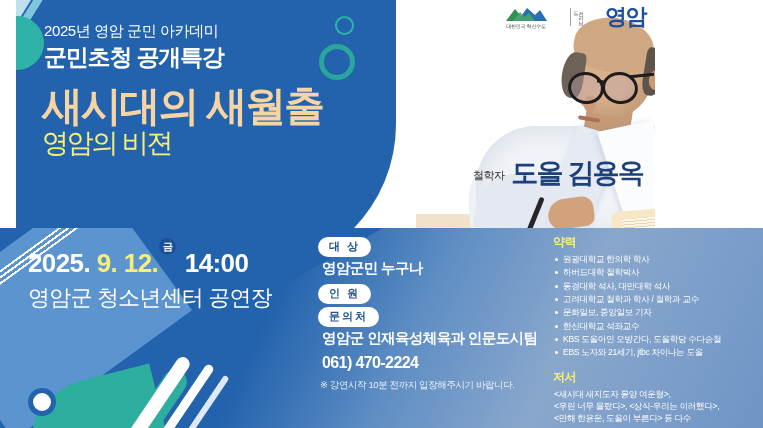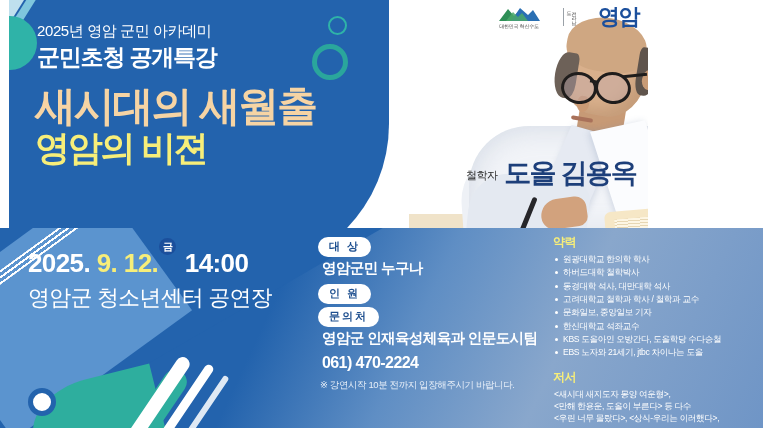--- a/index.html
+++ b/index.html
@@ -13,21 +13,21 @@
     height: 428px;
     overflow: hidden;
     font-family: "Liberation Sans", "DejaVu Sans", sans-serif;
     background: #ffffff;
     user-select: none;
   }
 
   
   .top-area {
     position: absolute;
-    left: 9px; top: 0;
+    left: 16px; top: 0;
     width: 639px; height: 228px;
     background: #ffffff;
     overflow: hidden;
   }
   
   .blue-blob {
     position: absolute;
     left: -40px; top: -26px;
     width: 420px; height: 300px;
     background: #2363ad;
@@ -120,22 +120,22 @@
     color: #f6d4a4;
     font-size: 41px;
     font-weight: 700;
     letter-spacing: -2.2px;
     line-height: 1.02;
     margin: 16px 0 2px 0;
     white-space: nowrap;
   }
   .title-2 {
     color: #f7ee79;
-    font-size: 35px;
-    font-weight: 700;
+    font-size: 27px;
+    font-weight: 400;
     letter-spacing: -2.2px;
     line-height: 1.02;
     margin: 0;
     white-space: nowrap;
   }
 
   
   .portrait {
     position: absolute;
     left: 400px; top: 0;
@@ -709,20 +709,20 @@
         <li>하버드대학 철학박사</li>
         <li>동경대학 석사, 대만대학 석사</li>
         <li>고려대학교 철학과 학사 / 철학과 교수</li>
         <li>문화일보, 중앙일보 기자</li>
         <li>한신대학교 석좌교수</li>
         <li>KBS 도올아인 오방간다, 도올학당 수다승철</li>
         <li>EBS 노자와 21세기, jtbc 차이나는 도올</li>
       </ul>
       <div class="books-head">저서</div>
       <div class="books-line">&lt;새시대 새지도자 몽양 여운형&gt;,</div>
+      <div class="books-line">&lt;우린 너무 몰랐다&gt;, &lt;상식-우리는 이러했다&gt;,</div>
       <div class="books-line">&lt;만해 한용운, 도올이 부른다&gt; 등 다수</div>
-      <div class="books-line">&lt;우린 너무 몰랐다&gt;, &lt;상식-우리는 이러했다&gt;,</div>
     </div>
   </div>
 
   <div class="chev chev-l">‹</div>
 
 </div>
 
 </body></html>

